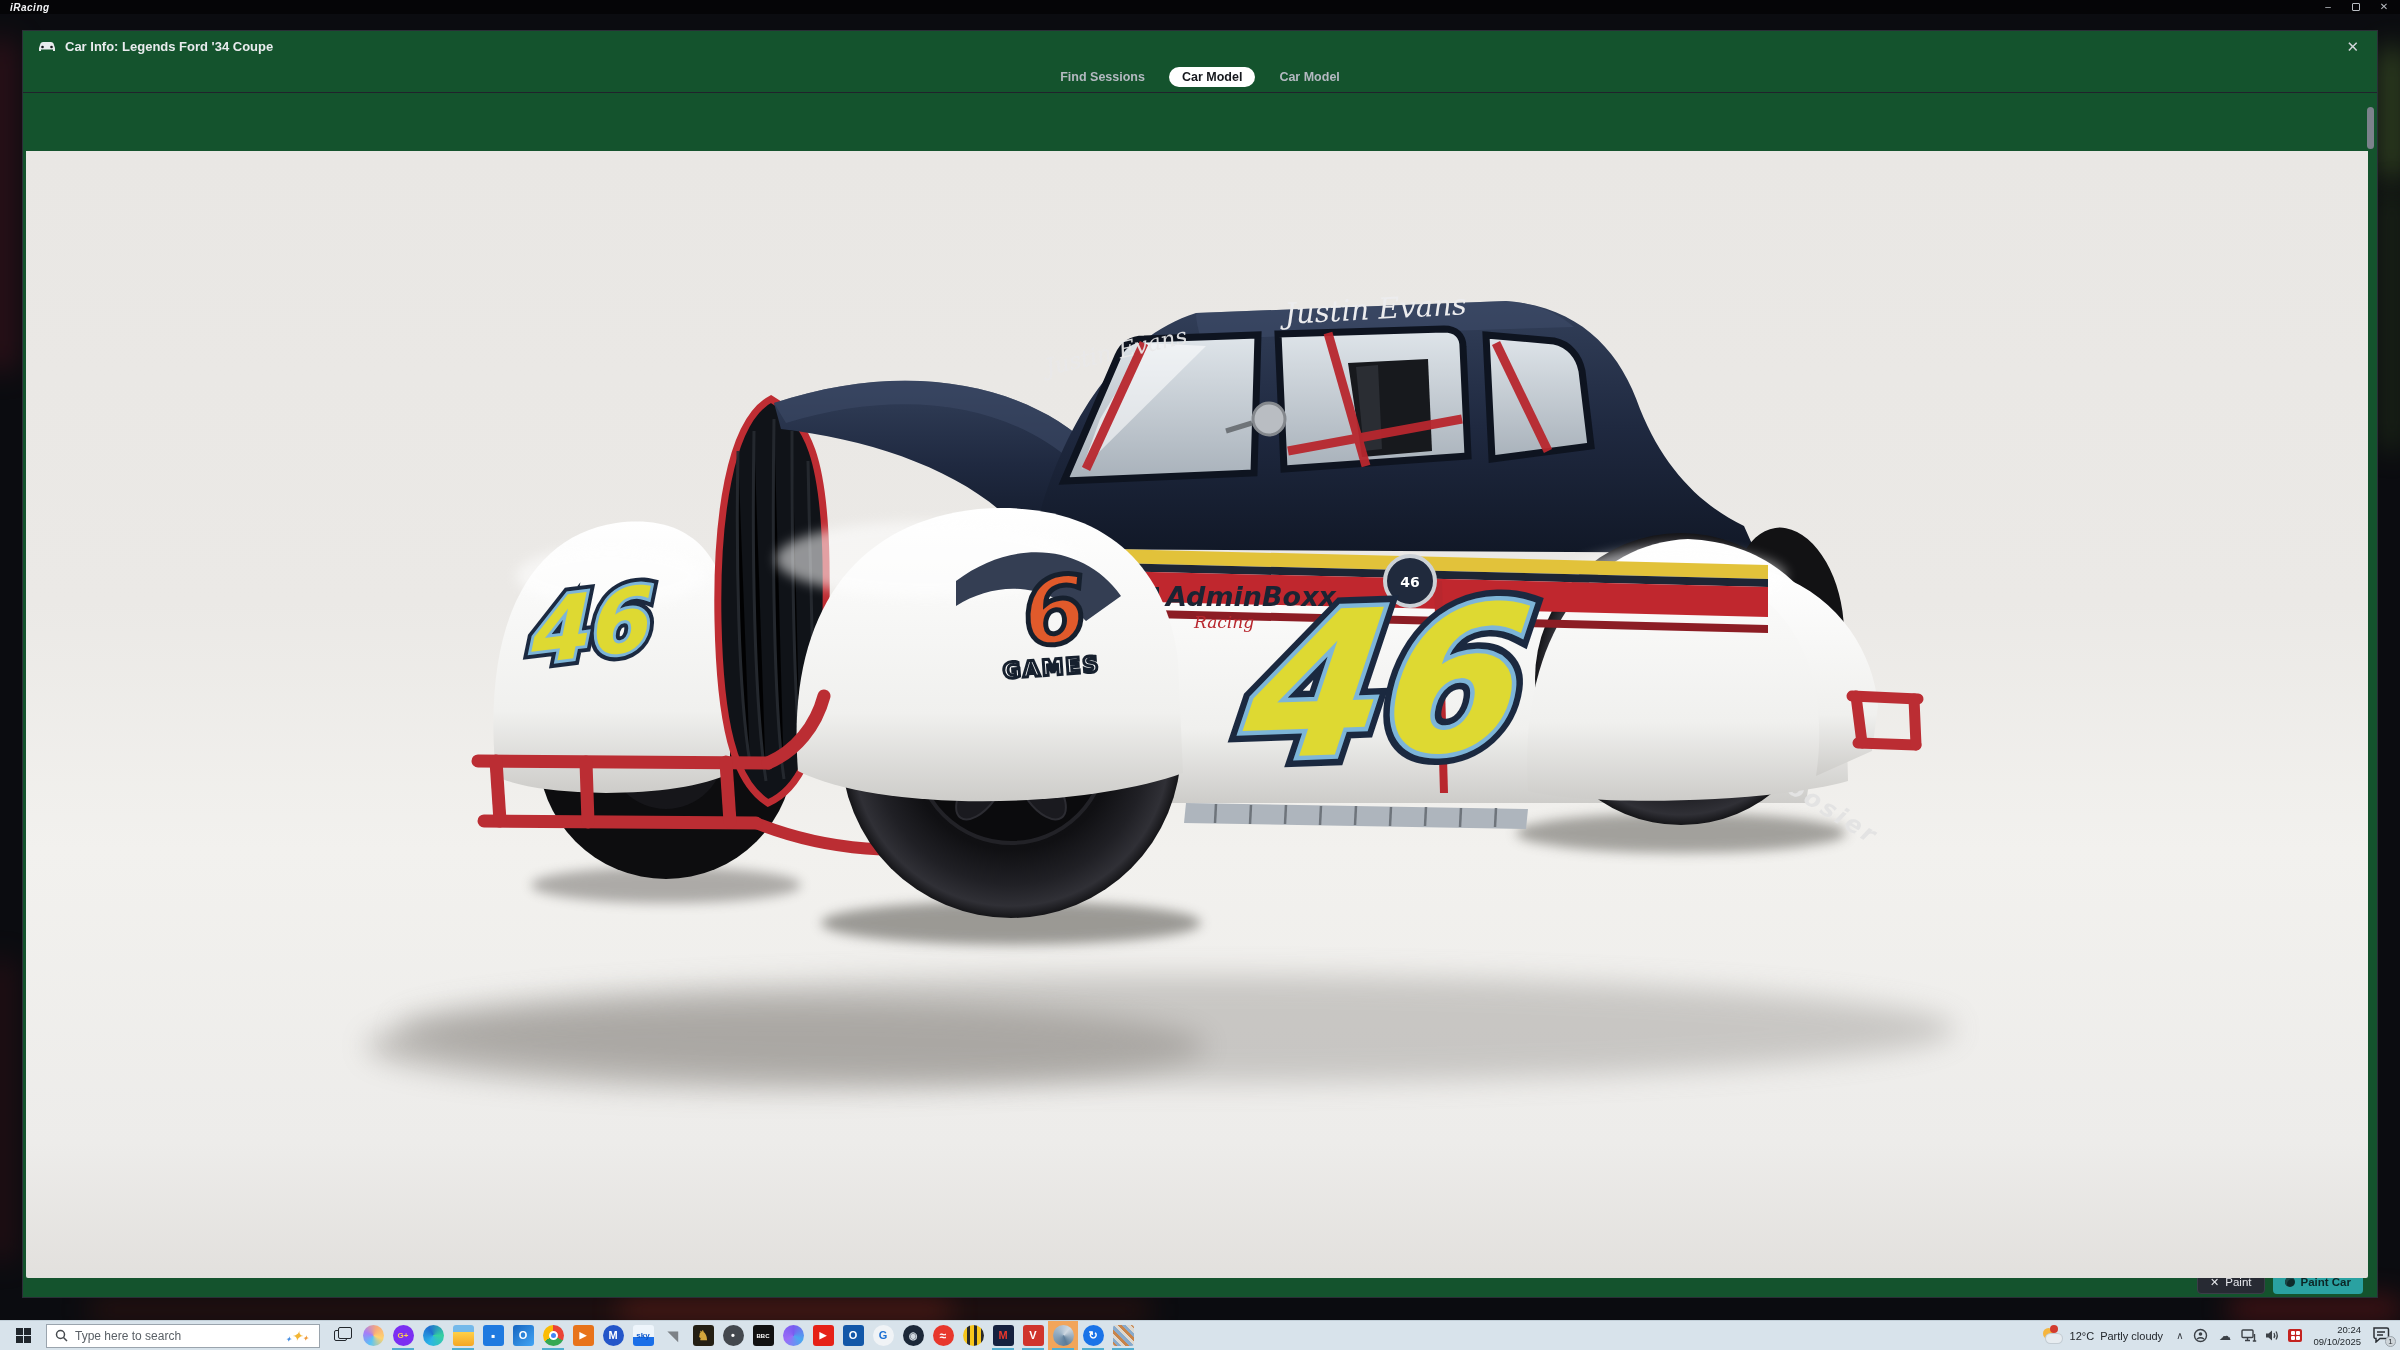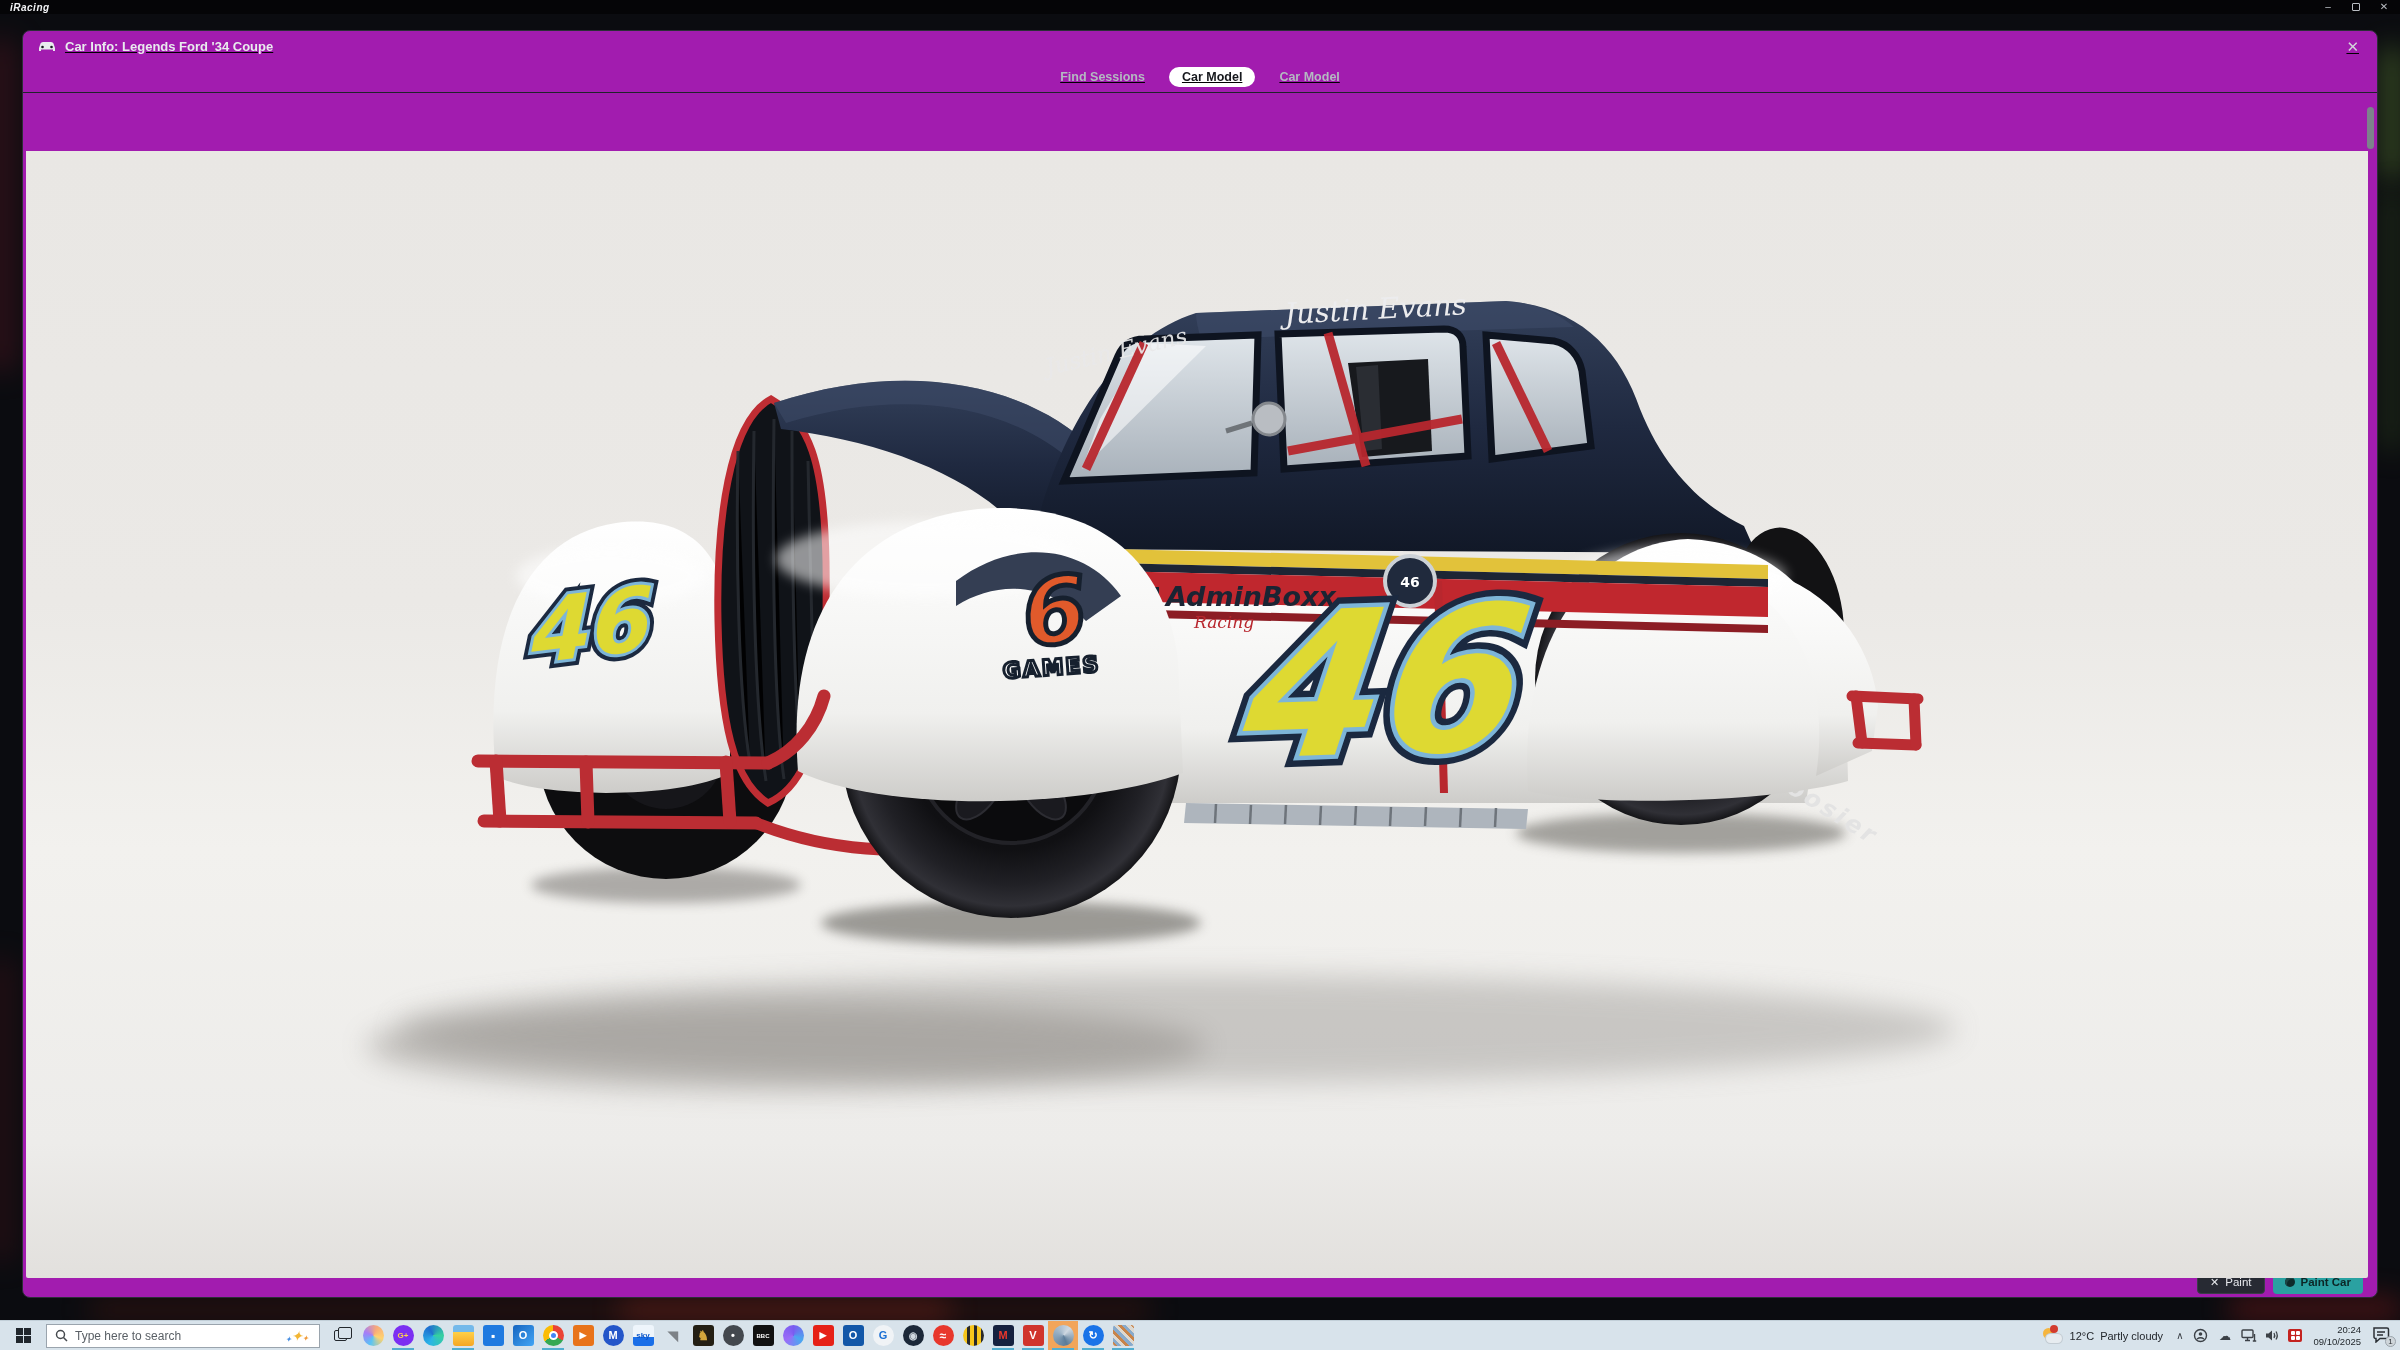--- a/index.html
+++ b/index.html
@@ -20,22 +20,22 @@
   .glow{position:absolute;filter:blur(14px);z-index:1;pointer-events:none;}
   .g1{left:-14px;top:40px;width:30px;height:330px;background:#4a1420;opacity:.55;}
   .g2{left:-12px;top:960px;width:26px;height:300px;background:#3d1118;opacity:.5;}
   .g3{left:2382px;top:48px;width:20px;height:130px;background:#49652c;opacity:.8;}
   .g4{left:2382px;top:190px;width:20px;height:260px;background:#23321a;opacity:.8;}
   .g5{left:90px;top:1300px;width:1060px;height:20px;background:#3a1410;opacity:.7;}
   .g6{left:620px;top:1302px;width:330px;height:17px;background:#73231a;opacity:.7;}
   .g7{left:2230px;top:1298px;width:170px;height:22px;background:#5c1516;opacity:.8;}
 
   
-  .modal{position:absolute;left:22px;top:30px;width:2356px;height:1268px;background:#a21caf;
-         border:1px solid #2b2e37;border-radius:8px;z-index:2;text-decoration:underline;}
+  .modal{position:absolute;left:22px;top:30px;width:2356px;height:1268px;background:#14532d;
+         border:1px solid #2b2e37;border-radius:0;z-index:2;}
   .modal-header{height:30px;display:flex;align-items:center;padding:0 14px;}
   .mh-caricon{width:20px;height:13px;margin-right:8px;}
   .mh-title{color:#e9ebee;font-size:13px;font-weight:bold;}
   .mh-close{margin-left:auto;color:#d2d5da;font-size:15px;line-height:15px;padding:2px 4px;}
   .tabs-row{height:32px;display:flex;align-items:center;justify-content:center;gap:20px;
             border-bottom:1px solid #20232b;}
   .tab{color:#b4b9c1;font-size:12.5px;font-weight:bold;padding:3px 4px;text-align:center;}
   .tab.active{background:#ffffff;color:#15171c;border-radius:12px;padding:3px 13px;}
   .bars-row{margin:22px 8px 0 8px;display:flex;gap:4px;height:27px;}
   .car-bar{display:flex;align-items:center;justify-content:center;font-size:10.5px;

